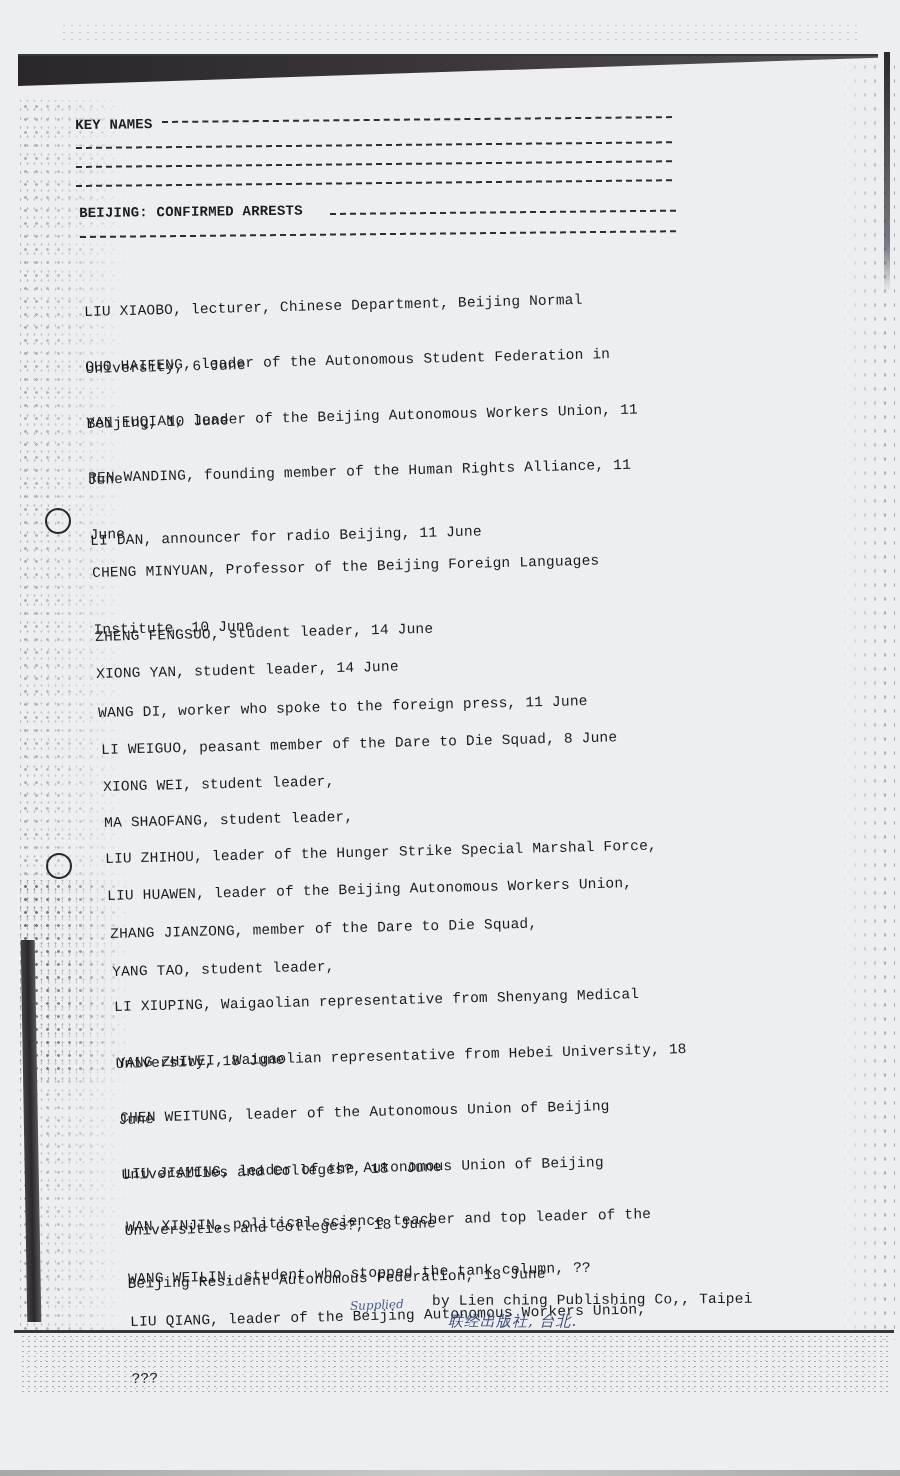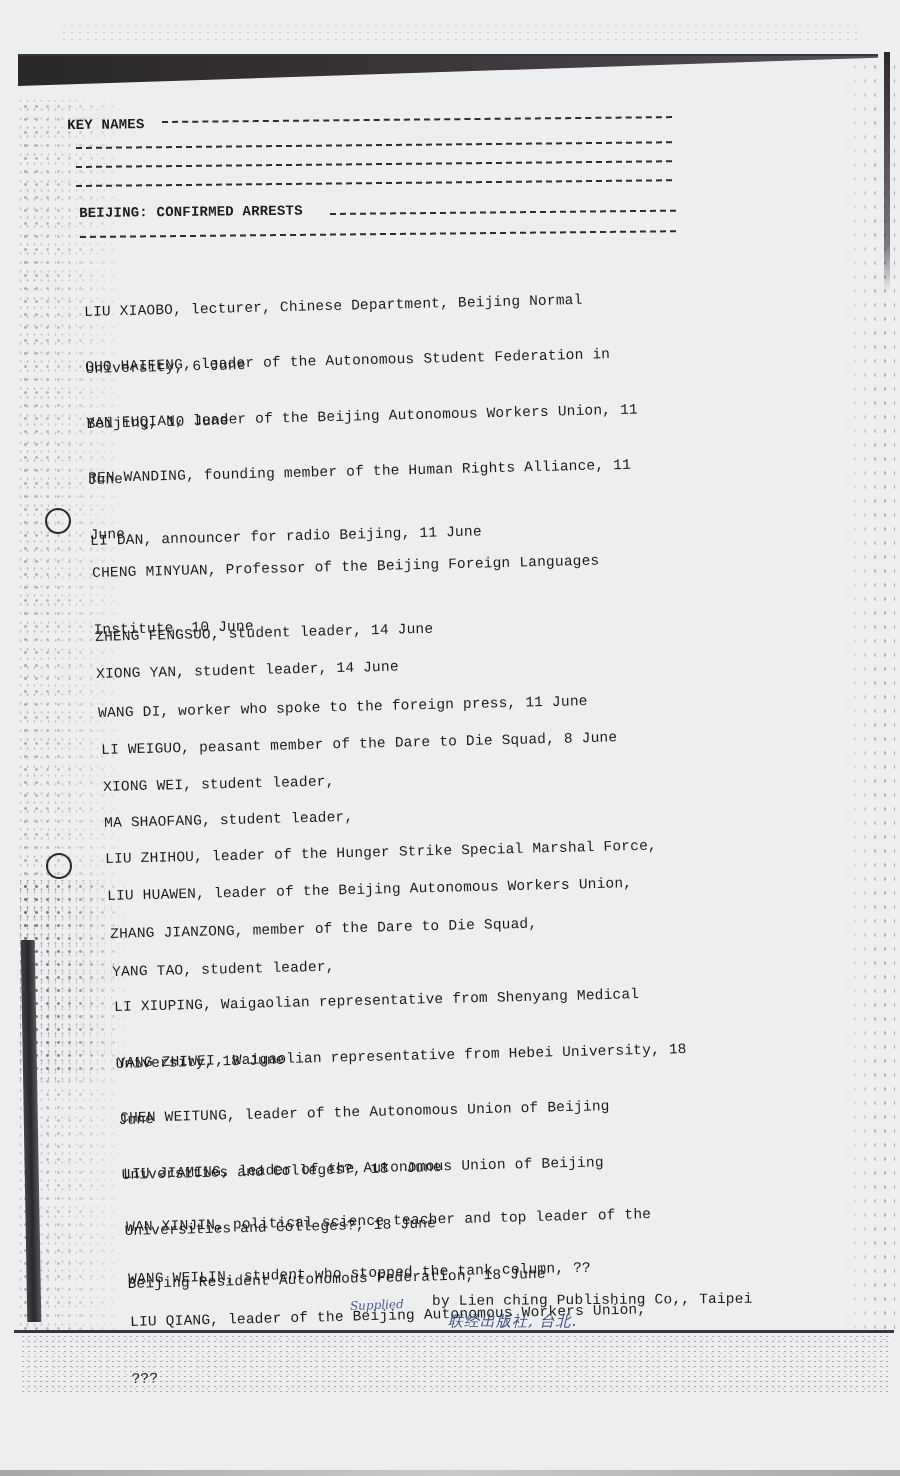--- a/index.html
+++ b/index.html
@@ -74,21 +74,21 @@
   <div class="top-wedge"></div>
   <div class="right-bar"></div>
   <div class="left-noise"></div>
   <div class="left-noise heavy"></div>
   <div class="right-noise"></div>
   <div class="left-bar"></div>
 
   <div class="punch-hole" style="left:45px;top:508px;"></div>
   <div class="punch-hole" style="left:46px;top:853px;"></div>
 
-  <div class="txt heading" style="left:67px;top:116px;transform:rotate(-0.6deg);text-align:right;">KEY NAMES</div>
+  <div class="txt heading" style="left:75px;top:116px;transform:rotate(-0.6deg);text-align:right;">KEY NAMES</div>
   <div class="dash-rule" style="left:162px;top:121px;width:510px;transform:rotate(-0.55deg);"></div>
   <div class="dash-rule" style="left:76px;top:147px;width:596px;transform:rotate(-0.55deg);"></div>
   <div class="dash-rule" style="left:76px;top:166px;width:596px;transform:rotate(-0.55deg);"></div>
   <div class="dash-rule" style="left:76px;top:185px;width:596px;transform:rotate(-0.55deg);"></div>
 
   <div class="txt heading" style="left:79px;top:204px;transform:rotate(-0.6deg);">BEIJING: CONFIRMED ARRESTS</div>
   <div class="dash-rule" style="left:330px;top:213px;width:346px;transform:rotate(-0.55deg);"></div>
   <div class="dash-rule" style="left:80px;top:236px;width:596px;transform:rotate(-0.55deg);"></div>
 
   <div class="txt" style="left:83px;top:265px;transform:rotate(-1.4deg);">

